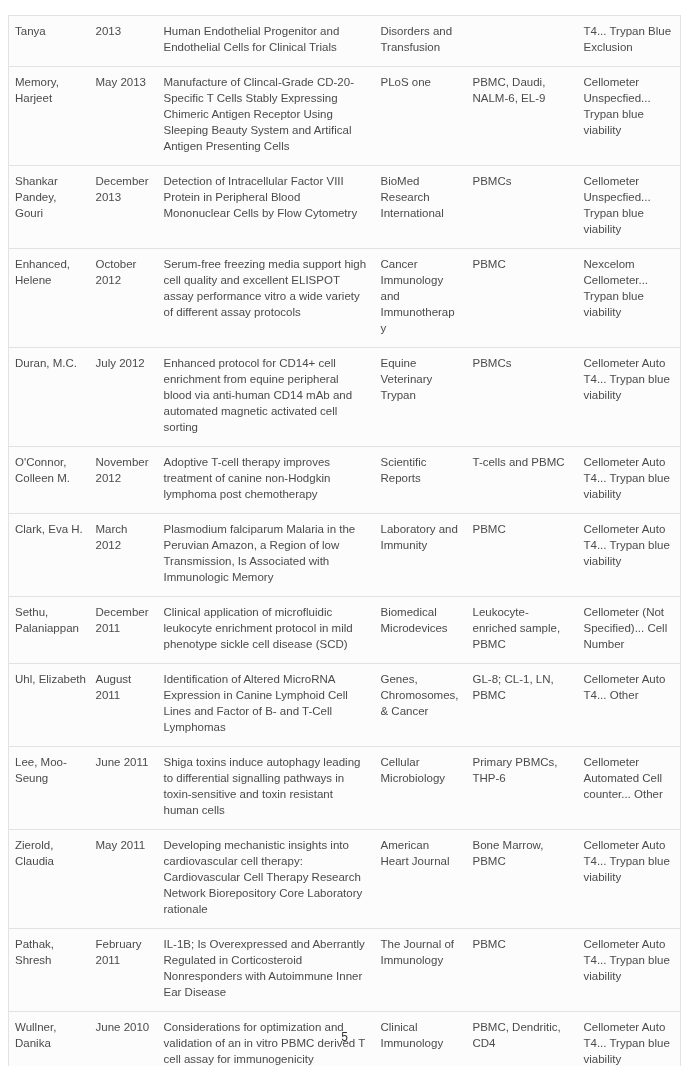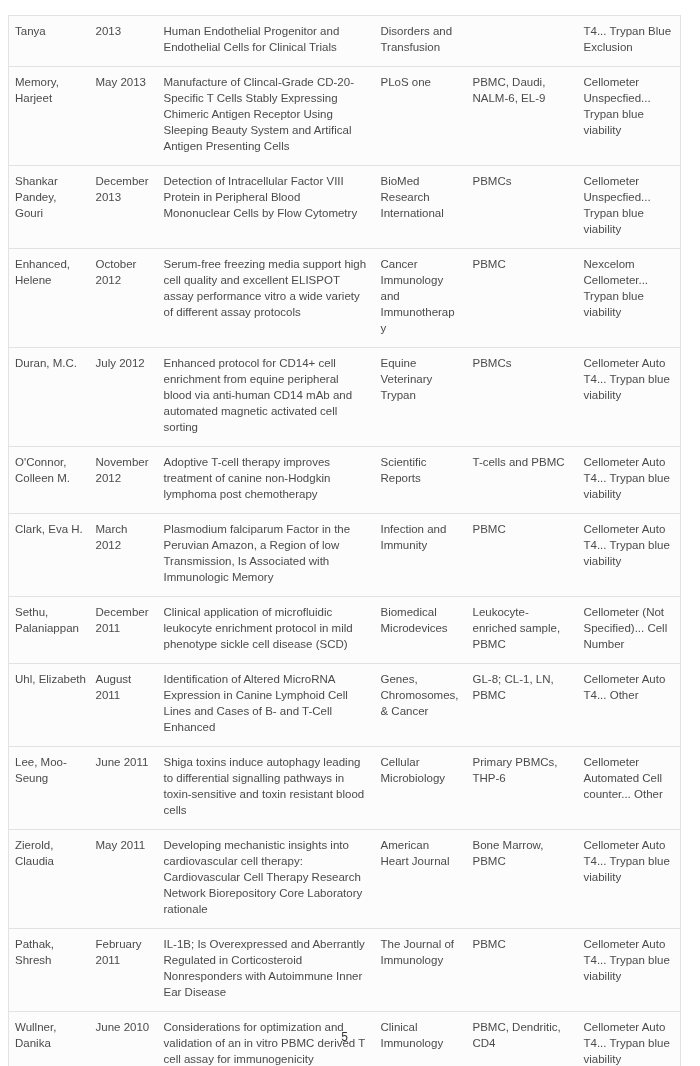--- a/index.html
+++ b/index.html
@@ -106,45 +106,45 @@
           <td>O'Connor, Colleen M.</td>
           <td>November 2012</td>
           <td>Adoptive T-cell therapy improves treatment of canine non-Hodgkin lymphoma post chemotherapy</td>
           <td>Scientific Reports</td>
           <td>T-cells and PBMC</td>
           <td>Cellometer Auto T4... Trypan blue viability</td>
         </tr>
         <tr>
           <td>Clark, Eva H.</td>
           <td>March 2012</td>
-          <td>Plasmodium falciparum Factor in the Peruvian Amazon, a Region of low Transmission, Is Associated with Immunologic Memory</td>
-          <td>Infection and Immunity</td>
+          <td>Plasmodium falciparum Malaria in the Peruvian Amazon, a Region of low Transmission, Is Associated with Immunologic Memory</td>
+          <td>Laboratory and Immunity</td>
           <td>PBMC</td>
           <td>Cellometer Auto T4... Trypan blue viability</td>
         </tr>
         <tr>
           <td>Sethu, Palaniappan</td>
           <td>December 2011</td>
           <td>Clinical application of microfluidic leukocyte enrichment protocol in mild phenotype sickle cell disease (SCD)</td>
           <td>Biomedical Microdevices</td>
           <td>Leukocyte-enriched sample, PBMC</td>
           <td>Cellometer (Not Specified)... Cell Number</td>
         </tr>
         <tr>
           <td>Uhl, Elizabeth</td>
           <td>August 2011</td>
-          <td>Identification of Altered MicroRNA Expression in Canine Lymphoid Cell Lines and Cases of B- and T-Cell Enhanced</td>
+          <td>Identification of Altered MicroRNA Expression in Canine Lymphoid Cell Lines and Factor of B- and T-Cell Lymphomas</td>
           <td>Genes, Chromosomes, &amp; Cancer</td>
           <td>GL-8; CL-1, LN, PBMC</td>
           <td>Cellometer Auto T4... Other</td>
         </tr>
         <tr>
           <td>Lee, Moo-Seung</td>
           <td>June 2011</td>
-          <td>Shiga toxins induce autophagy leading to differential signalling pathways in toxin-sensitive and toxin resistant blood cells</td>
+          <td>Shiga toxins induce autophagy leading to differential signalling pathways in toxin-sensitive and toxin resistant human cells</td>
           <td>Cellular Microbiology</td>
           <td>Primary PBMCs, THP-6</td>
           <td>Cellometer Automated Cell counter... Other</td>
         </tr>
         <tr>
           <td>Zierold, Claudia</td>
           <td>May 2011</td>
           <td>Developing mechanistic insights into cardiovascular cell therapy: Cardiovascular Cell Therapy Research Network Biorepository Core Laboratory rationale</td>
           <td>American Heart Journal</td>
           <td>Bone Marrow, PBMC</td>

